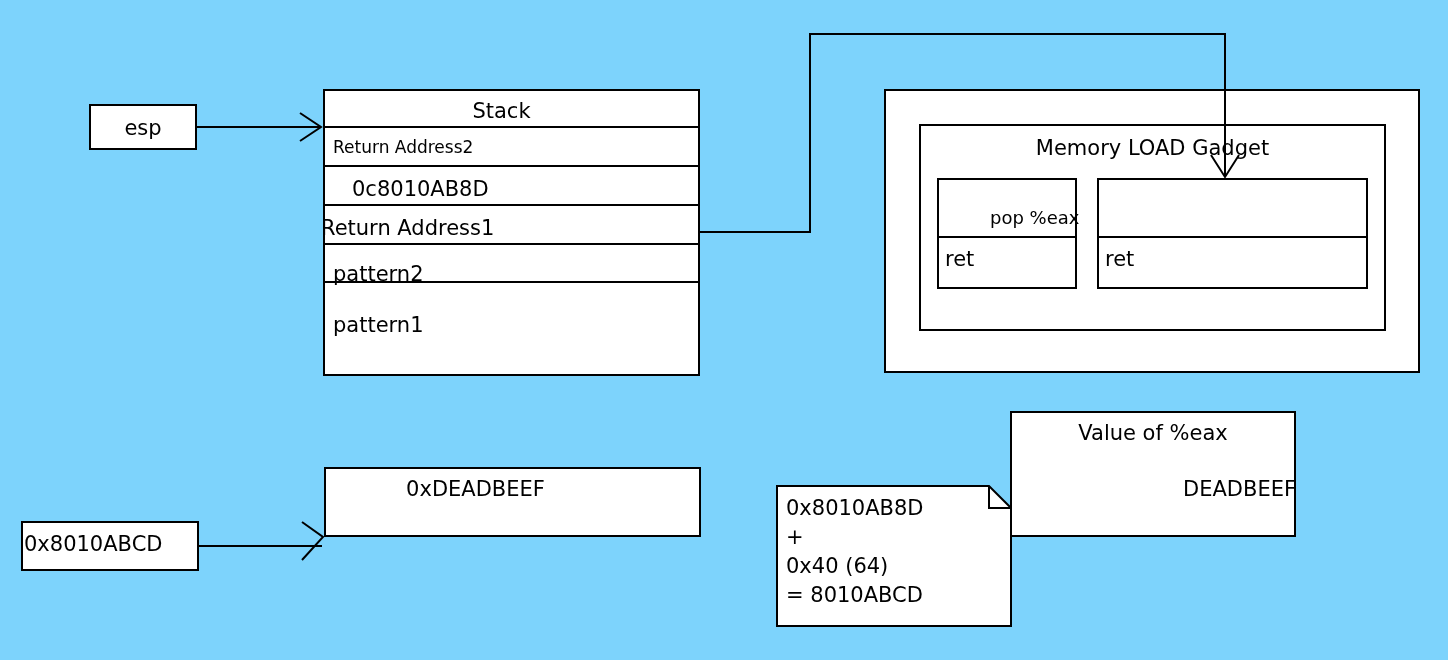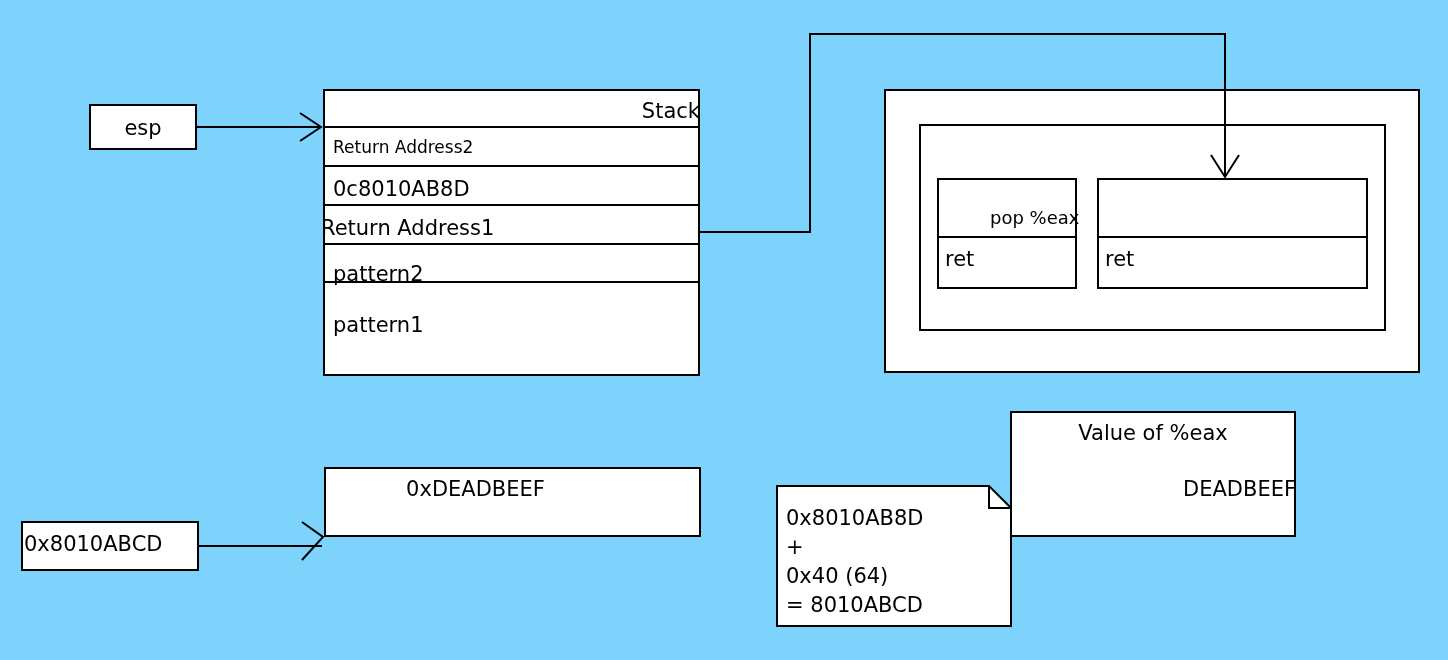--- a/index.html
+++ b/index.html
@@ -57,23 +57,23 @@
     width: 377px;
     border-bottom: 2px solid #000000;
   }
   #stack-row-0 { top: 89px;  height: 39px; }
   #stack-row-1 { top: 128px; height: 39px; }
   #stack-row-2 { top: 167px; height: 39px; }
   #stack-row-3 { top: 206px; height: 39px; }
   #stack-row-4 { top: 245px; height: 38px; }
   #stack-row-5 { top: 283px; height: 93px; border-bottom: none; }
 
-  #stack-title   { left: 323px; top: 99px;  width: 377px; text-align: right; font-size: 21px; }
+  #stack-title   { left: 313px; top: 99px;  width: 377px; text-align: center; font-size: 21px; }
   #stack-text-1  { left: 333px; top: 138px; font-size: 17px; }
-  #stack-text-2  { left: 333px; top: 177px; font-size: 21px; }
+  #stack-text-2  { left: 352px; top: 177px; font-size: 21px; }
   #stack-text-3  { left: 321px; top: 216px; font-size: 21px; }
   #stack-text-4  { left: 333px; top: 254px; font-size: 21px; margin-top: 8px; }
   #stack-text-5  { left: 333px; top: 313px; font-size: 21px; }
 
   
   #gadget-outer { left: 884px; top: 89px;  width: 536px; height: 284px; }
   #gadget-inner { left: 919px; top: 124px; width: 467px; height: 207px; }
   #gadget-title { left: 919px; top: 136px; width: 467px; text-align: center; font-size: 21px; }
 
   #pop-box      { left: 937px; top: 178px; width: 140px; height: 111px; }
@@ -99,21 +99,20 @@
 
   
   #note-wrap { position: absolute; left: 776px; top: 485px; width: 236px; height: 142px; }
   #note-shape { position: absolute; left: 0; top: 0; width: 236px; height: 142px; }
   #note-lines {
     position: absolute;
     left: 10px;
     top: 9px;
     font-size: 21px;
     line-height: 1.38;
-    margin-top: 10px;
   }
   .note-line { display: block; white-space: pre; }
 </style>
 </head>
 <body>
 
 <div id="canvas">
 
   <div class="box" id="esp-box"></div>
   <div class="txt" id="esp-label">esp</div>
@@ -128,20 +127,21 @@
 
   <div class="txt" id="stack-title">Stack</div>
   <div class="txt" id="stack-text-1">Return Address2</div>
   <div class="txt" id="stack-text-2">0c8010AB8D</div>
   <div class="txt" id="stack-text-3">Return Address1</div>
   <div class="txt" id="stack-text-4">pattern2</div>
   <div class="txt" id="stack-text-5">pattern1</div>
 
   <div class="box" id="gadget-outer"></div>
   <div class="box" id="gadget-inner"></div>
+  <div class="txt" id="gadget-title">Memory LOAD Gadget</div>
 
   <div class="box" id="pop-box"></div>
   <div class="plain" id="pop-divider"></div>
   <div class="txt" id="pop-text-0">pop %eax</div>
   <div class="txt" id="pop-text-1">ret</div>
 
   <div class="box" id="movl-box"></div>
   <div class="plain" id="movl-divider"></div>
   <div class="txt" id="movl-text-1">ret</div>
 

